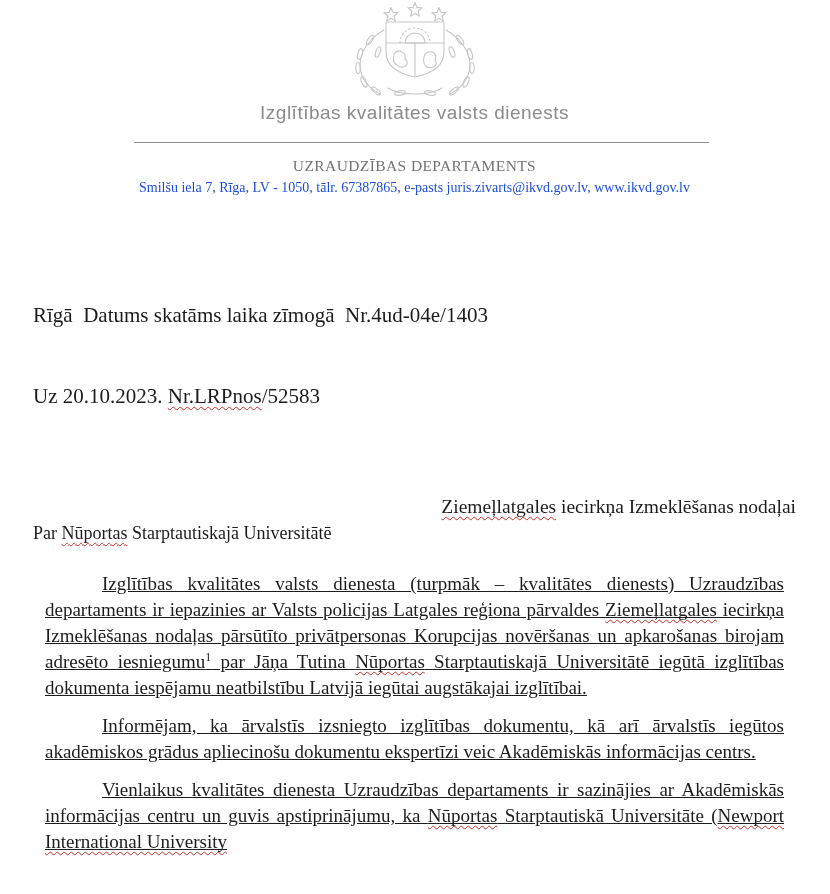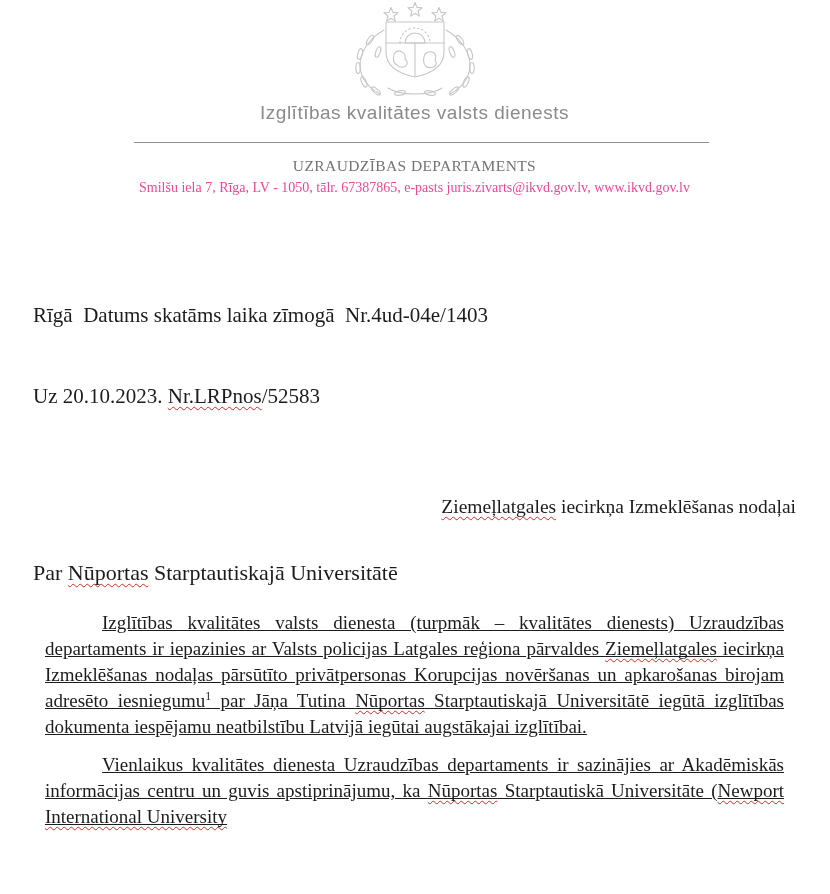--- a/index.html
+++ b/index.html
@@ -16,25 +16,25 @@
     font-family:"Liberation Sans",sans-serif;
     font-size:19px;letter-spacing:.5px;color:#8b8b8e;
   }
   .rule{
     height:0;border-top:1.6px solid #8f8f8f;
     width:575px;margin:18px 0 0 101px;
   }
   .dept{
     margin-top:14px;font-size:15.5px;letter-spacing:.4px;color:#737373;
   }
-  .contact{margin-top:5px;font-size:14px;color:#ec4899;}
+  .contact{margin-top:5px;font-size:14px;color:#1d4ed8;}
   
   .refs{margin-top:52px;font-size:21px;line-height:27px;white-space:pre-wrap;}
   .recipient{margin-top:29px;font-size:19.5px;line-height:27px;text-align:right;}
-  .subject{margin-top:39px;font-size:22px;line-height:27px;}
+  .subject{font-size:18px;line-height:27px;}
   
   .bodytext{margin-top:24px;font-size:19px;line-height:26px;text-align:justify;}
   .bodytext p{margin:12px;text-indent:57px;text-decoration:underline;}
   sup{font-size:.62em;line-height:0;}
   
   .sq{
     text-decoration-line:underline;
     text-decoration-style:wavy;
     text-decoration-color:#cc2f26;
     text-decoration-thickness:1px;
@@ -102,17 +102,18 @@
   <section class="recipient">
     <div><span class="sq">Ziemeļlatgales</span><span> iecirkņa Izmeklēšanas nodaļai</span></div>
   </section>
 
   <section class="subject">
     <div><span>Par </span><span class="sq">Nūportas</span><span> Starptautiskajā Universitātē</span></div>
   </section>
 
   <section class="bodytext">
     <p><span>Izglītības kvalitātes valsts dienesta (turpmāk – kvalitātes dienests) Uzraudzības departaments ir iepazinies ar Valsts policijas Latgales reģiona pārvaldes </span><span class="sq">Ziemeļlatgales</span><span> iecirkņa Izmeklēšanas nodaļas pārsūtīto privātpersonas Korupcijas novēršanas un apkarošanas birojam adresēto iesniegumu</span><sup>1</sup><span> par Jāņa Tutina </span><span class="sq">Nūportas</span><span> Starptautiskajā Universitātē iegūtā izglītības dokumenta iespējamu neatbilstību Latvijā iegūtai augstākajai izglītībai.</span></p>
+    <p><span>Informējam, ka ārvalstīs izsniegto izglītības dokumentu, kā arī ārvalstīs iegūtos akadēmiskos grādus apliecinošu dokumentu ekspertīzi veic Akadēmiskās informācijas centrs.</span></p>
     <p><span>Vienlaikus kvalitātes dienesta Uzraudzības departaments ir sazinājies ar Akadēmiskās informācijas centru un guvis apstiprinājumu, ka </span><span class="sq">Nūportas</span><span> Starptautiskā Universitāte (</span><span class="sq">Newport International University</span></p>
 
   </section>
 
 </div>
 
 </body></html>

